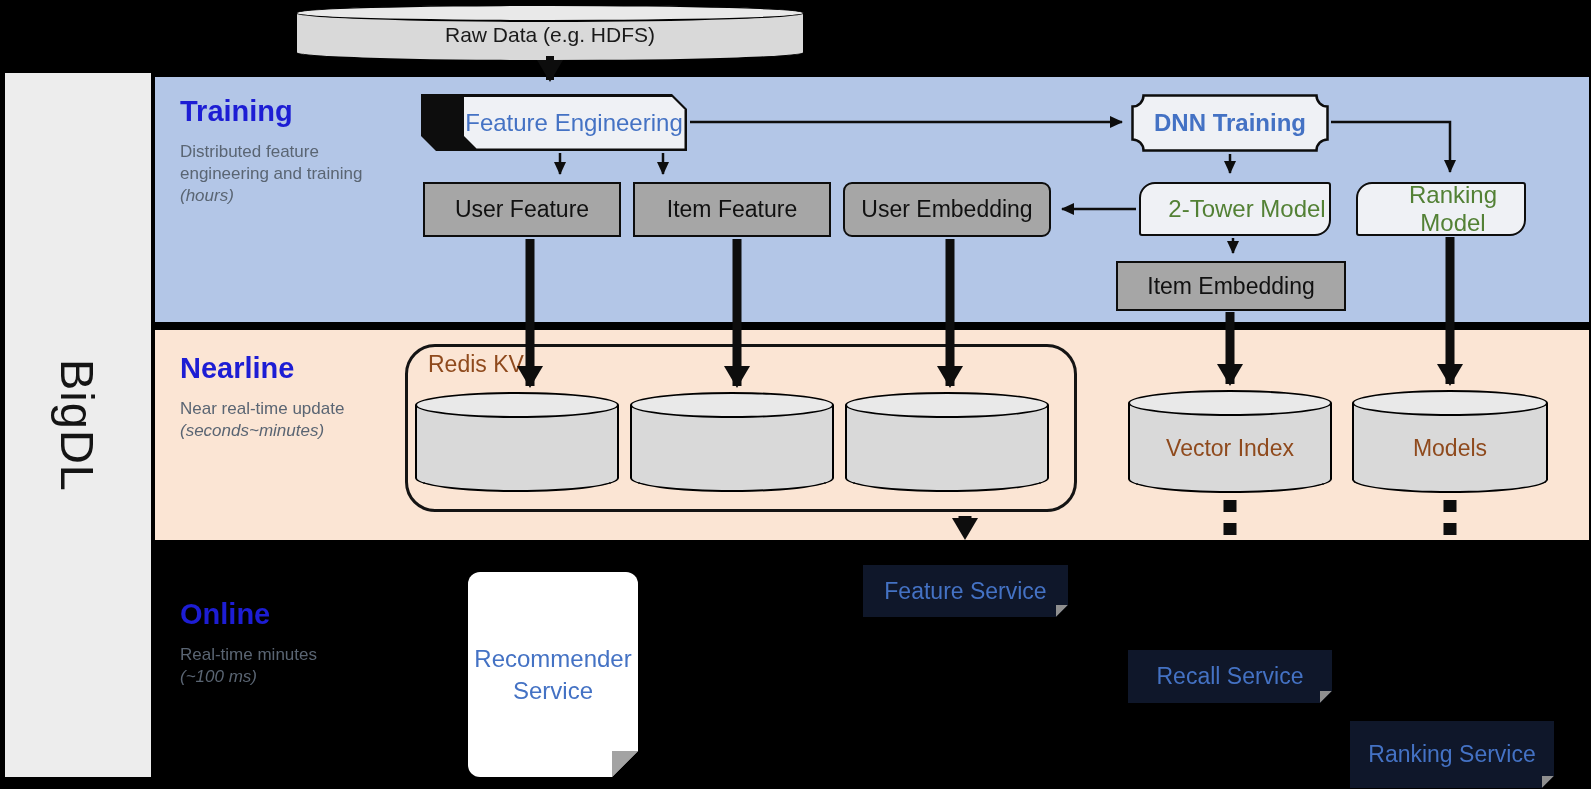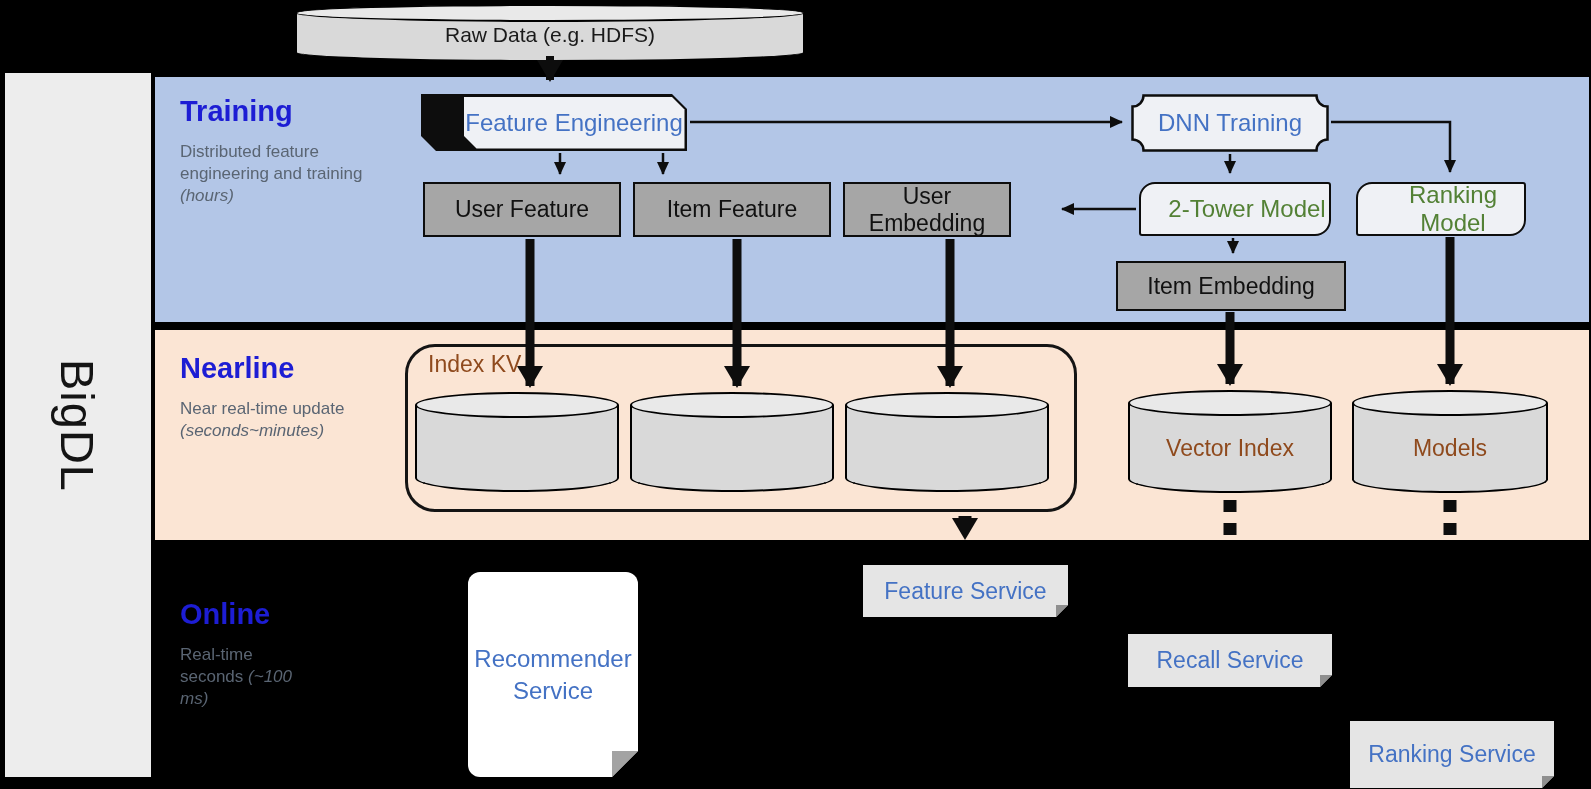--- a/index.html
+++ b/index.html
@@ -32,21 +32,21 @@
   .brown-t { color:#8f4a1d; }
 
   
   .snip-outer { position:absolute; background:#0d0d0d;
     clip-path:polygon(0 0, calc(100% - 15px) 0, 100% 15px, 100% 100%, 15px 100%, 0 calc(100% - 15px)); }
   .snip-inner { position:absolute; inset:2.5px; background:#eff1f5;
     clip-path:polygon(0 0, calc(100% - 13px) 0, 100% 13px, 100% 100%, 13px 100%, 0 calc(100% - 13px));
     display:flex; align-items:center; justify-content:center; font-size:24px;margin-left:40px; }
 
   
-  .plaque { position:absolute; }
+  .plaque { position:absolute;font-weight:bold; }
   .plaque .txt { position:absolute; inset:0; display:flex; align-items:center; justify-content:center; font-size:24px; }
 
   
   .cyl { position:absolute; }
   .cyl .ctop  { position:absolute; left:0; right:0; top:0; height:26px; background:#e9e9e9;
                 border:2.5px solid #000; border-radius:50%; z-index:2; }
   .cyl .cbody { position:absolute; left:0; right:0; top:13px; bottom:0; background:#d9d9d9;
                 border:2.5px solid #000; border-top:none;
                 border-radius:0 0 102px 102px / 0 0 14px 14px; z-index:1; }
   .cyl .clabel { position:absolute; left:0; right:0; top:0; bottom:0; z-index:3;
@@ -60,21 +60,21 @@
                border:3px solid #141414; border-radius:30px; background:transparent; }
   .redis-label { position:absolute; left:428px; top:351px; font-size:23px; color:#8f4a1d; }
 
   
   .doc { position:absolute; background:#fff;
          clip-path:polygon(0 0, 100% 0, 100% calc(100% - 26px), calc(100% - 26px) 100%, 0 100%);
          display:flex; align-items:center; justify-content:center; text-align:center;
          font-size:24px; line-height:1.3;border-radius:12px; }
   .doc::after { content:""; position:absolute; right:0; bottom:0; width:26px; height:26px;
          background:#a3a3a3; clip-path:polygon(0 0, 100% 0, 0 100%); }
-  .svc { position:absolute; background:#e5e5e5;
+  .svc { position:absolute; background:#0f172a;
          clip-path:polygon(0 0, 100% 0, 100% calc(100% - 12px), calc(100% - 12px) 100%, 0 100%);
          display:flex; align-items:center; justify-content:center; font-size:23px;text-align:right; }
   .svc::after { content:""; position:absolute; right:0; bottom:0; width:12px; height:12px;
          background:#8f8f8f; clip-path:polygon(0 0, 100% 0, 0 100%); }
 
   
   svg.overlay { position:absolute; inset:0; width:1591px; height:789px; pointer-events:none; z-index:6; }
 </style>
 </head>
 <body>
@@ -101,46 +101,46 @@
   </div>
 
   <div class="sec-title" style="left:180px; top:352px;">Nearline</div>
   <div class="sec-desc" style="left:180px; top:398px; width:218px;">
     <span>Near real-time update</span>
     <span class="it">(seconds~minutes)</span>
   </div>
 
   <div class="sec-title" style="left:180px; top:598px;">Online</div>
   <div class="sec-desc" style="left:180px; top:644px; width:140px;">
-    <span>Real-time seconds</span>
+    <span>Real-time minutes</span>
     <span class="it">(~100 ms)</span>
   </div>
 
   <div class="snip-outer" style="left:421px; top:94px; width:266px; height:57px;">
     <div class="snip-inner blue-t">Feature Engineering</div>
   </div>
 
   <div class="plaque" style="left:1131px; top:94px; width:198px; height:58px;">
     <svg width="198" height="58" viewBox="0 0 198 58">
       <path d="M 12.5 1.5 L 185.5 1.5 A 11 11 0 0 0 196.5 12.5 L 196.5 45.5 A 11 11 0 0 0 185.5 56.5 L 12.5 56.5 A 11 11 0 0 0 1.5 45.5 L 1.5 12.5 A 11 11 0 0 0 12.5 1.5 Z" fill="#eff1f5" stroke="#0d0d0d" stroke-width="2.5"></path>
     </svg>
     <div class="txt blue-t">DNN Training</div>
   </div>
 
   <div class="node gbox" style="left:423px; top:182px; width:198px; height:55px;">User Feature</div>
   <div class="node gbox" style="left:633px; top:182px; width:198px; height:55px;">Item Feature</div>
-  <div class="node gbox" style="left:843px; top:182px; width:168px; height:55px;">User Embedding</div>
+  <div class="node gbox" style="left:843px; top:182px; width:208px; height:55px;border-radius:9px;">User Embedding</div>
 
   <div class="node lbox round-diag green-t" style="left:1139px; top:182px; width:192px; height:54px;">2-Tower Model</div>
   <div class="node lbox round-diag green-t" style="left:1356px; top:182px; width:170px; height:54px;">Ranking Model</div>
 
   <div class="node gbox" style="left:1116px; top:261px; width:230px; height:50px;">Item Embedding</div>
 
   <div class="redis-box"></div>
-  <div class="redis-label">Index KV</div>
+  <div class="redis-label">Redis KV</div>
 
   <div class="cyl" style="left:415px; top:392px; width:204px; height:100px;">
     <div class="ctop"></div>
     <div class="cbody"></div>
   </div>
   <div class="cyl" style="left:630px; top:392px; width:204px; height:100px;">
     <div class="ctop"></div>
     <div class="cbody"></div>
   </div>
   <div class="cyl" style="left:845px; top:392px; width:204px; height:100px;">
@@ -154,21 +154,21 @@
     <div class="clabel brown-t">Vector Index</div>
   </div>
   <div class="cyl" style="left:1352px; top:390px; width:196px; height:103px;">
     <div class="ctop"></div>
     <div class="cbody"></div>
     <div class="clabel brown-t">Models</div>
   </div>
 
   <div class="doc blue-t" style="left:468px; top:572px; width:170px; height:205px; padding:0 8px;">Recommender Service</div>
   <div class="svc blue-t" style="left:863px; top:565px; width:205px; height:52px;">Feature Service</div>
-  <div class="svc blue-t" style="left:1128px; top:634px; width:204px; height:53px;">Recall Service</div>
+  <div class="svc blue-t" style="left:1128px; top:650px; width:204px; height:53px;">Recall Service</div>
   <div class="svc blue-t" style="left:1350px; top:721px; width:204px; height:67px;">Ranking Service</div>
 
   <svg class="overlay" viewBox="0 0 1591 789">
     <defs>
       <marker id="mThin" markerUnits="userSpaceOnUse" markerWidth="16" markerHeight="14" refX="12" refY="6" orient="auto">
         <path d="M0,0 L13,6 L0,12 Z" fill="#0d0d0d"></path>
       </marker>
       <marker id="mThick" markerUnits="userSpaceOnUse" markerWidth="26" markerHeight="28" refX="20" refY="13" orient="auto">
         <path d="M0,0 L22,13 L0,26 Z" fill="#0d0d0d"></path>
       </marker>

